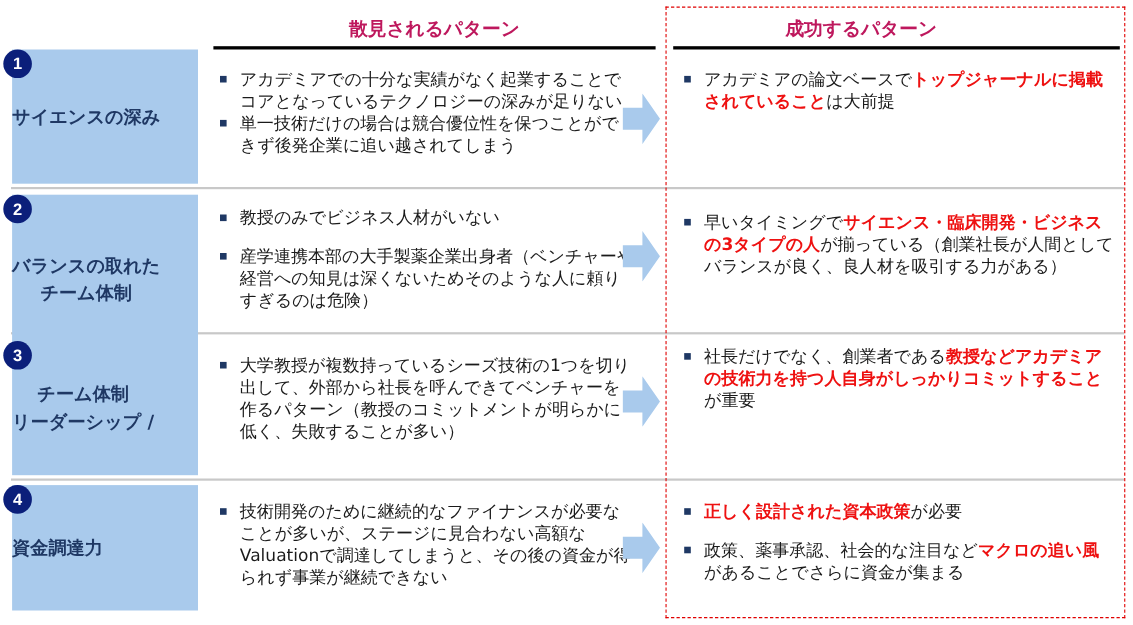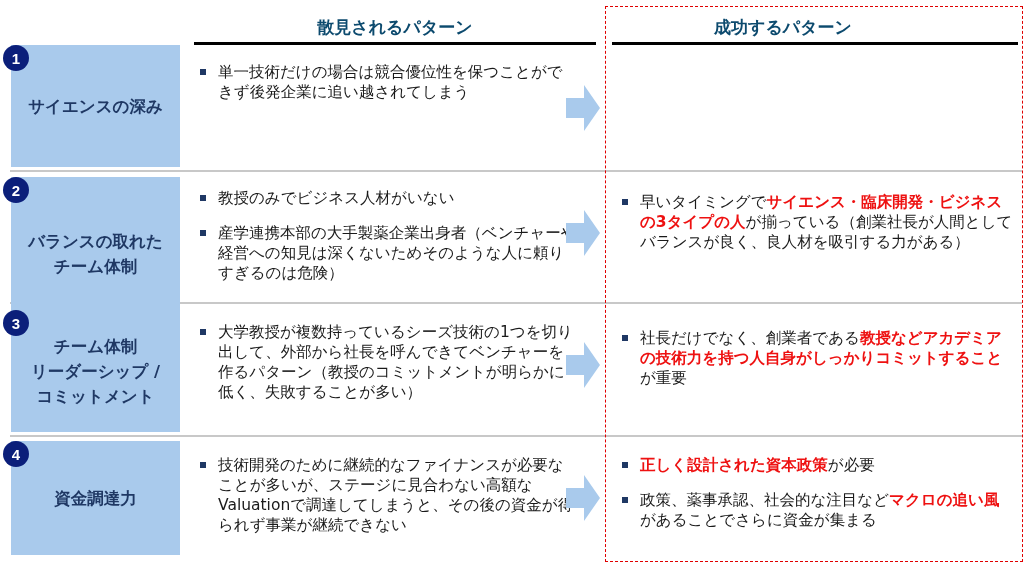--- a/index.html
+++ b/index.html
@@ -3,21 +3,21 @@
 <meta charset="utf-8">
 <style>
   html, body { margin: 0; padding: 0; background: #ffffff; }
   body {
     width: 1030px; height: 568px; position: relative; overflow: hidden;
     font-family: "DejaVu Sans", "Liberation Sans", sans-serif;
     color: #1a1a1a;
   }
   .col-header {
     position: absolute; top: 12px; height: 30px;
-    font-size: 17px; font-weight: bold; color: #0c4a6e;
+    font-size: 17px; font-weight: bold; color: #be185d;
     text-align: center; line-height: 30px;
   }
   .hdr-left { left: 194px; width: 402px; }
   .hdr-right { left: 580px; width: 406px; }
   .hdr-rule {
     position: absolute; top: 42px; height: 3px; background: #000;
   }
   .rule-left { left: 194px; width: 402px; }
   .rule-right { left: 612px; width: 406px; }
 
@@ -26,21 +26,21 @@
     border: 1.5px dashed #e00000; box-sizing: border-box; pointer-events: none;
     z-index: 3;
   }
 
   .row-sep {
     position: absolute; left: 10px; width: 1012px; height: 2px; background: #c8c8c8;
   }
 
   .label-box {
     position: absolute; left: 11px; width: 169px;
-    background: #a9caec; display: flex; align-items: center; justify-content: center;
+    background: #a9caec; display: flex; align-items: center; justify-content: flex-start;
     text-align: center; font-weight: bold; color: #1f3864; font-size: 16.5px; line-height: 25px;
   }
   .num-badge {
     position: absolute; left: 3px; width: 26px; height: 26px; border-radius: 50%;
     background: #0b1f7a; color: #fff; font-weight: bold; font-size: 15px;
     display: flex; align-items: center; justify-content: center; z-index: 2;
     font-family: "Liberation Sans", sans-serif;
   }
 
   .bullets {
@@ -75,27 +75,28 @@
 <div class="row-sep" style="top:435px"></div>
 
 <section>
   <div class="num-badge" style="top:45px">1</div>
   <div class="label-box" style="top:45px;height:122px">
     <div>
       <div>サイエンスの深み</div>
     </div>
   </div>
   <ul class="bullets left-bullets" style="top:62px">
-    <li><span class="sq"></span></li>
+    <li><span class="sq"></span><span>アカデミアでの十分な実績がなく起業することでコアとなっているテクノロジーの深みが足りない</span></li>
     <li><span class="sq"></span><span>単一技術だけの場合は競合優位性を保つことができず後発企業に追い越されてしまう</span></li>
   </ul>
   <svg class="arrow" style="top:85px" viewBox="0 0 34 46">
       <polygon points="0,13 18,13 18,0 34,23 18,46 18,33 0,33" fill="#a9caec"></polygon>
     </svg>
   <ul class="bullets right-bullets" style="top:62px">
+    <li><span class="sq"></span><span>アカデミアの論文ベースで</span><span class="hl">トップジャーナルに掲載されていること</span><span>は大前提</span></li>
   </ul>
 </section>
 
 <section>
   <div class="num-badge" style="top:177px">2</div>
   <div class="label-box" style="top:177px;height:154px">
     <div>
       <div>バランスの取れた</div>
       <div>チーム体制</div>
     </div>
@@ -111,30 +112,29 @@
     <li><span class="sq"></span><span>早いタイミングで</span><span class="hl">サイエンス・臨床開発・ビジネスの3タイプの人</span><span>が揃っている（創業社長が人間としてバランスが良く、良人材を吸引する力がある）</span></li>
   </ul>
 </section>
 
 <section>
   <div class="num-badge" style="top:310px">3</div>
   <div class="label-box" style="top:310px;height:122px">
     <div>
       <div>チーム体制</div>
       <div>リーダーシップ /</div>
-      <div>コミットメント</div>
     </div>
   </div>
   <ul class="bullets left-bullets" style="top:322px">
     <li><span class="sq"></span><span>大学教授が複数持っているシーズ技術の1つを切り出して、外部から社長を呼んできてベンチャーを作るパターン（教授のコミットメントが明らかに低く、失敗することが多い）</span></li>
   </ul>
   <svg class="arrow" style="top:342px" viewBox="0 0 34 46">
       <polygon points="0,13 18,13 18,0 34,23 18,46 18,33 0,33" fill="#a9caec"></polygon>
     </svg>
-  <ul class="bullets right-bullets" style="top:328px">
+  <ul class="bullets right-bullets" style="top:314px">
     <li><span class="sq"></span><span>社長だけでなく、創業者である</span><span class="hl">教授などアカデミアの技術力を持つ人自身がしっかりコミットすること</span><span>が重要</span></li>
   </ul>
 </section>
 
 <section>
   <div class="num-badge" style="top:441px">4</div>
   <div class="label-box" style="top:441px;height:114px">
     <div>
       <div>資金調達力</div>
     </div>

